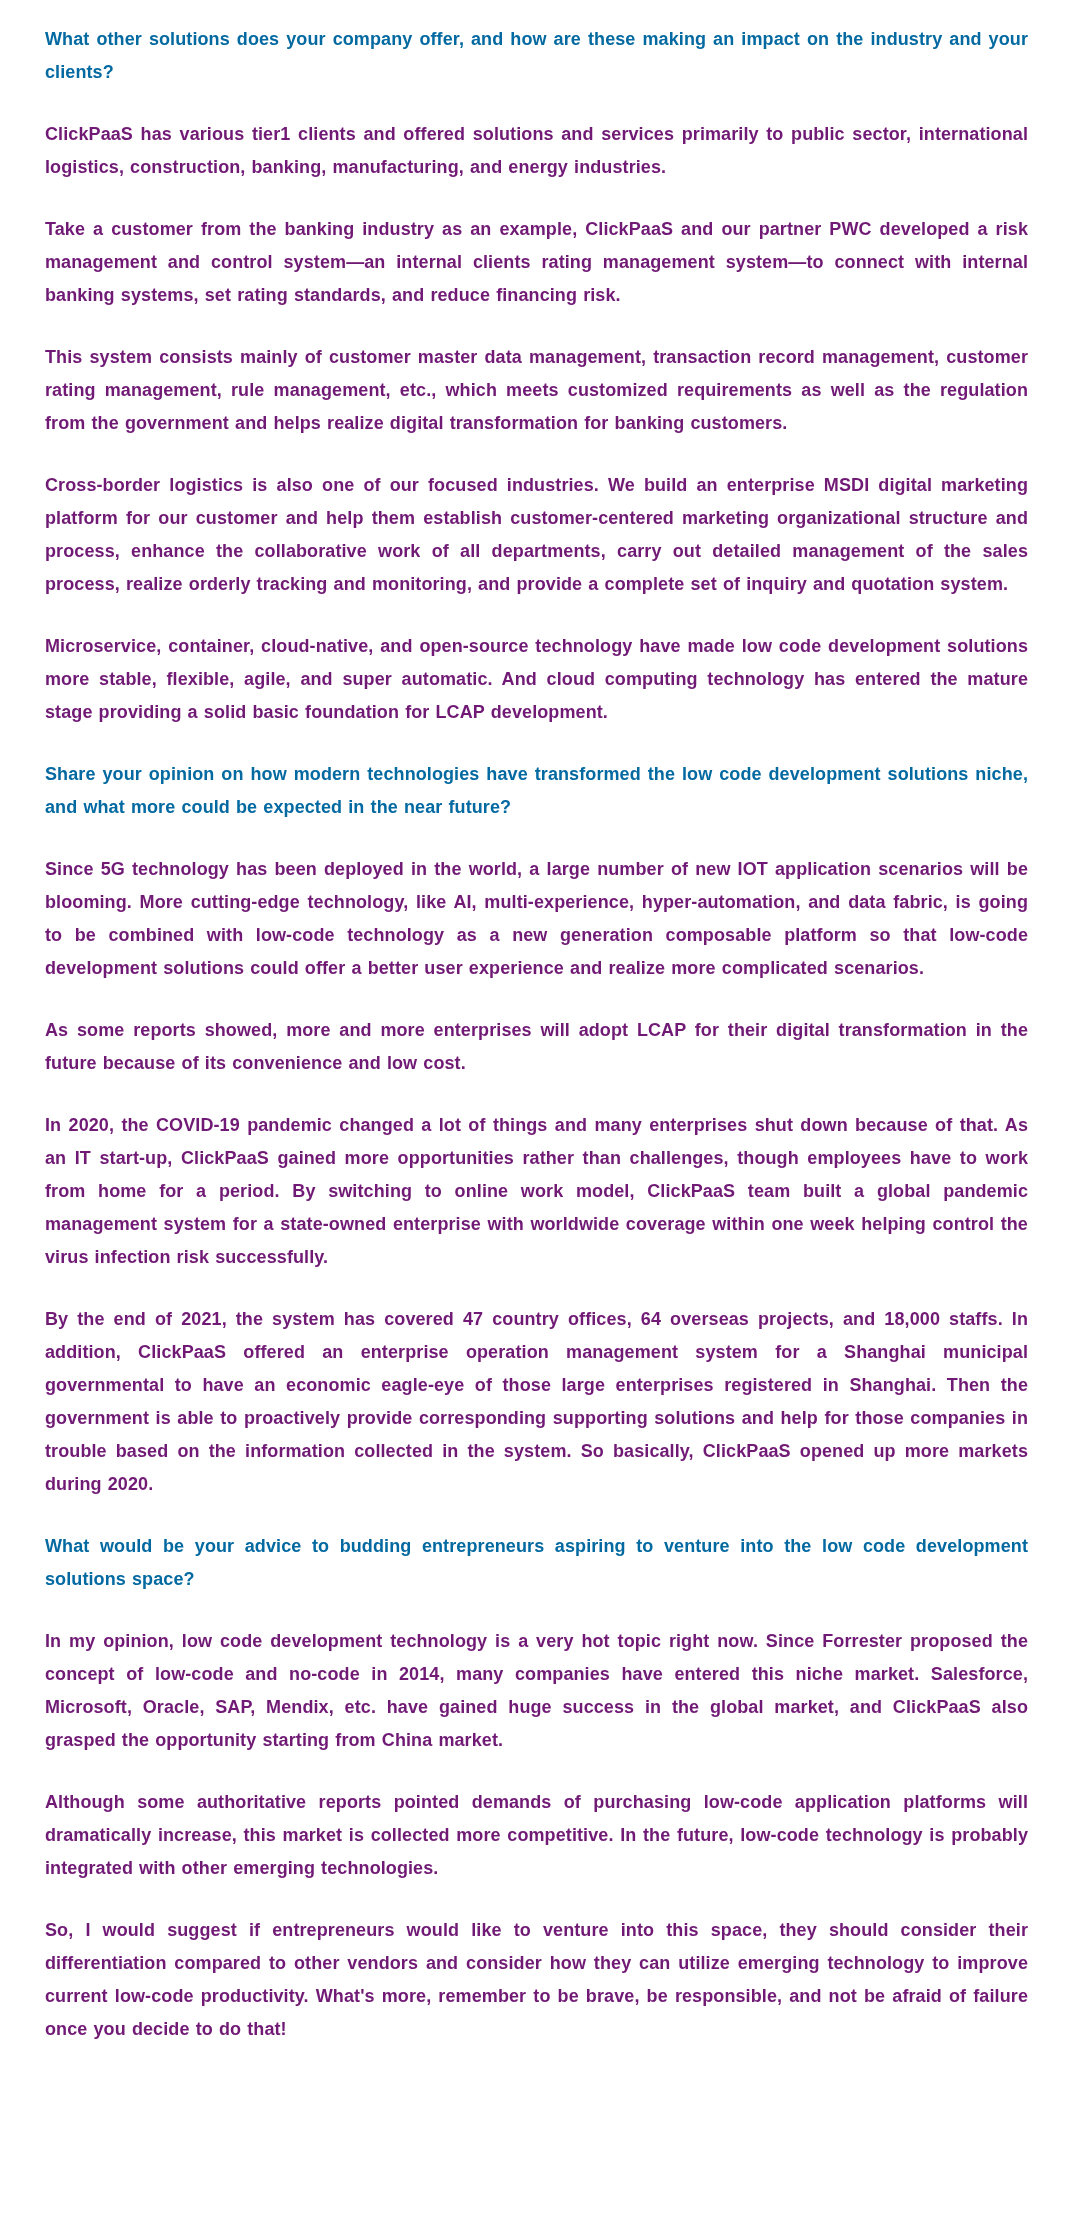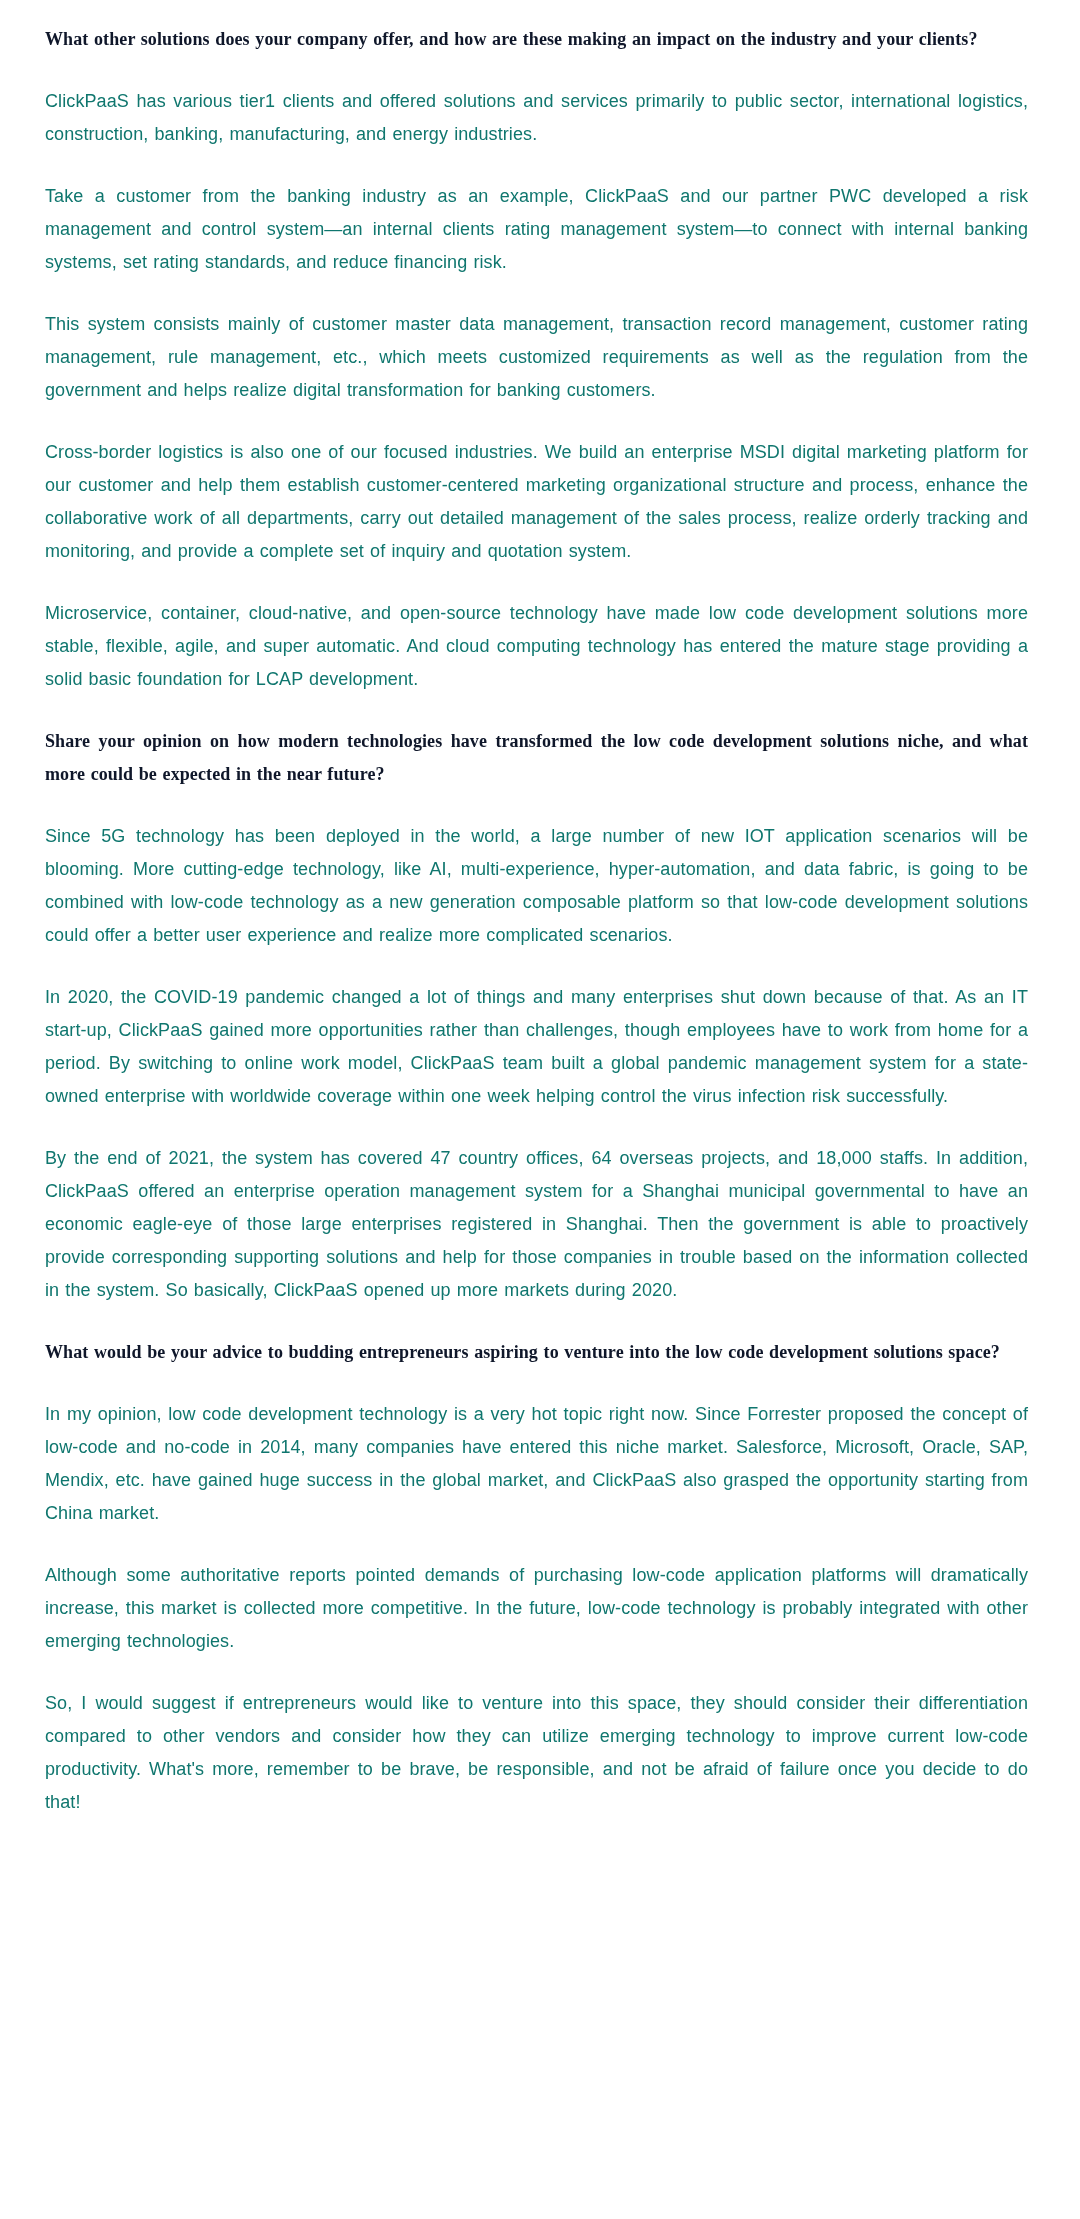--- a/index.html
+++ b/index.html
@@ -21,39 +21,39 @@
   .block {
     margin: 0 0 29px 0;
     font-size: 18px;
     line-height: 33px;
     text-align: justify;
     letter-spacing: 0.1px;
     word-spacing: 1px;
   }
   .block.question {
     font-weight: bold;
-    color: #0f172a;
-    font-family: Liberation Serif, serif;
+    color: #0369a1;
   }
   .block.paragraph {
-    font-weight: normal;
-    color: #0f766e;
+    font-weight: bold;
+    color: #701a75;
   }
 </style>
 </head>
 <body>
 
 <main class="article">
     <p class="block question">What other solutions does your company offer, and how are these making an impact on the industry and your clients?</p>
     <p class="block paragraph">ClickPaaS has various tier1 clients and offered solutions and services primarily to public sector, international logistics, construction, banking, manufacturing, and energy industries.</p>
     <p class="block paragraph">Take a customer from the banking industry as an example, ClickPaaS and our partner PWC developed a risk management and control system—an internal clients rating management system—to connect with internal banking systems, set rating standards, and reduce financing risk.</p>
     <p class="block paragraph">This system consists mainly of customer master data management, transaction record management, customer rating management, rule management, etc., which meets customized requirements as well as the regulation from the government and helps realize digital transformation for banking customers.</p>
     <p class="block paragraph">Cross-border logistics is also one of our focused industries. We build an enterprise MSDI digital marketing platform for our customer and help them establish customer-centered marketing organizational structure and process, enhance the collaborative work of all departments, carry out detailed management of the sales process, realize orderly tracking and monitoring, and provide a complete set of inquiry and quotation system.</p>
     <p class="block paragraph">Microservice, container, cloud-native, and open-source technology have made low code development solutions more stable, flexible, agile, and super automatic. And cloud computing technology has entered the mature stage providing a solid basic foundation for LCAP development.</p>
     <p class="block question">Share your opinion on how modern technologies have transformed the low code development solutions niche, and what more could be expected in the near future?</p>
     <p class="block paragraph">Since 5G technology has been deployed in the world, a large number of new IOT application scenarios will be blooming. More cutting-edge technology, like AI, multi-experience, hyper-automation, and data fabric, is going to be combined with low-code technology as a new generation composable platform so that low-code development solutions could offer a better user experience and realize more complicated scenarios.</p>
+    <p class="block paragraph">As some reports showed, more and more enterprises will adopt LCAP for their digital transformation in the future because of its convenience and low cost.</p>
     <p class="block paragraph">In 2020, the COVID-19 pandemic changed a lot of things and many enterprises shut down because of that. As an IT start-up, ClickPaaS gained more opportunities rather than challenges, though employees have to work from home for a period. By switching to online work model, ClickPaaS team built a global pandemic management system for a state-owned enterprise with worldwide coverage within one week helping control the virus infection risk successfully.</p>
     <p class="block paragraph">By the end of 2021, the system has covered 47 country offices, 64 overseas projects, and 18,000 staffs. In addition, ClickPaaS offered an enterprise operation management system for a Shanghai municipal governmental to have an economic eagle-eye of those large enterprises registered in Shanghai. Then the government is able to proactively provide corresponding supporting solutions and help for those companies in trouble based on the information collected in the system. So basically, ClickPaaS opened up more markets during 2020.</p>
     <p class="block question">What would be your advice to budding entrepreneurs aspiring to venture into the low code development solutions space?</p>
     <p class="block paragraph">In my opinion, low code development technology is a very hot topic right now. Since Forrester proposed the concept of low-code and no-code in 2014, many companies have entered this niche market. Salesforce, Microsoft, Oracle, SAP, Mendix, etc. have gained huge success in the global market, and ClickPaaS also grasped the opportunity starting from China market.</p>
     <p class="block paragraph">Although some authoritative reports pointed demands of purchasing low-code application platforms will dramatically increase, this market is collected more competitive. In the future, low-code technology is probably integrated with other emerging technologies.</p>
     <p class="block paragraph">So, I would suggest if entrepreneurs would like to venture into this space, they should consider their differentiation compared to other vendors and consider how they can utilize emerging technology to improve current low-code productivity. What's more, remember to be brave, be responsible, and not be afraid of failure once you decide to do that!</p>
   </main>
 
 </body></html>

